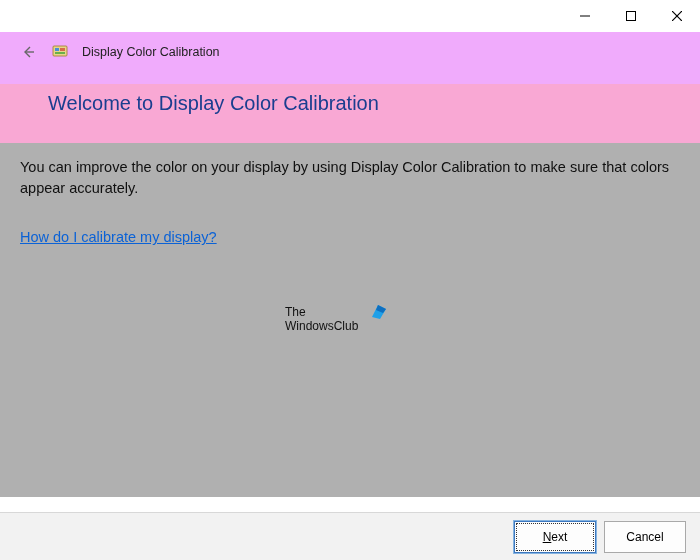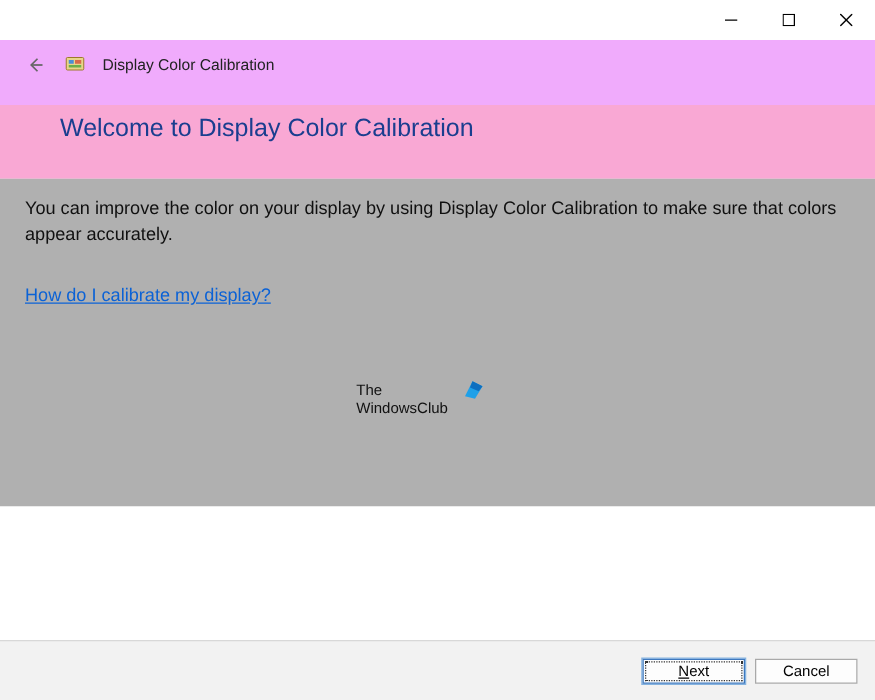--- a/index.html
+++ b/index.html
@@ -61,21 +61,21 @@
       padding: 8px 48px 28px 48px;
     }
     .heading {
       font-size: 20px;
       font-weight: 400;
       color: #1a3e8f;
     }
     .body-area {
       background: #b0b0b0;
       padding: 14px 20px 20px 20px;
-      height: 262px;
+      height: 354px;
       color: #101010;
       font-size: 14.5px;
       line-height: 1.45;
       position: relative;
     }
     .para { margin-bottom: 28px; }
     .help-link {
       color: #0b62d6;
       text-decoration: underline;
       font-size: 14.5px;
@@ -104,21 +104,21 @@
       background: #f2f2f2;
       border-top: 1px solid #d8d8d8;
       display: flex;
       justify-content: flex-end;
       align-items: center;
       gap: 8px;
       padding-right: 14px;
     }
     .btn {
       min-width: 82px;
-      height: 20px;
+      height: 32px;
       background: #fdfdfd;
       border: 1px solid #a9a9a9;
       font-size: 12px;
       color: #000;
       cursor: pointer;
       padding: 0 12px;
     }
     .btn.primary {
       outline: 1px dotted #333;
       outline-offset: -3px;

